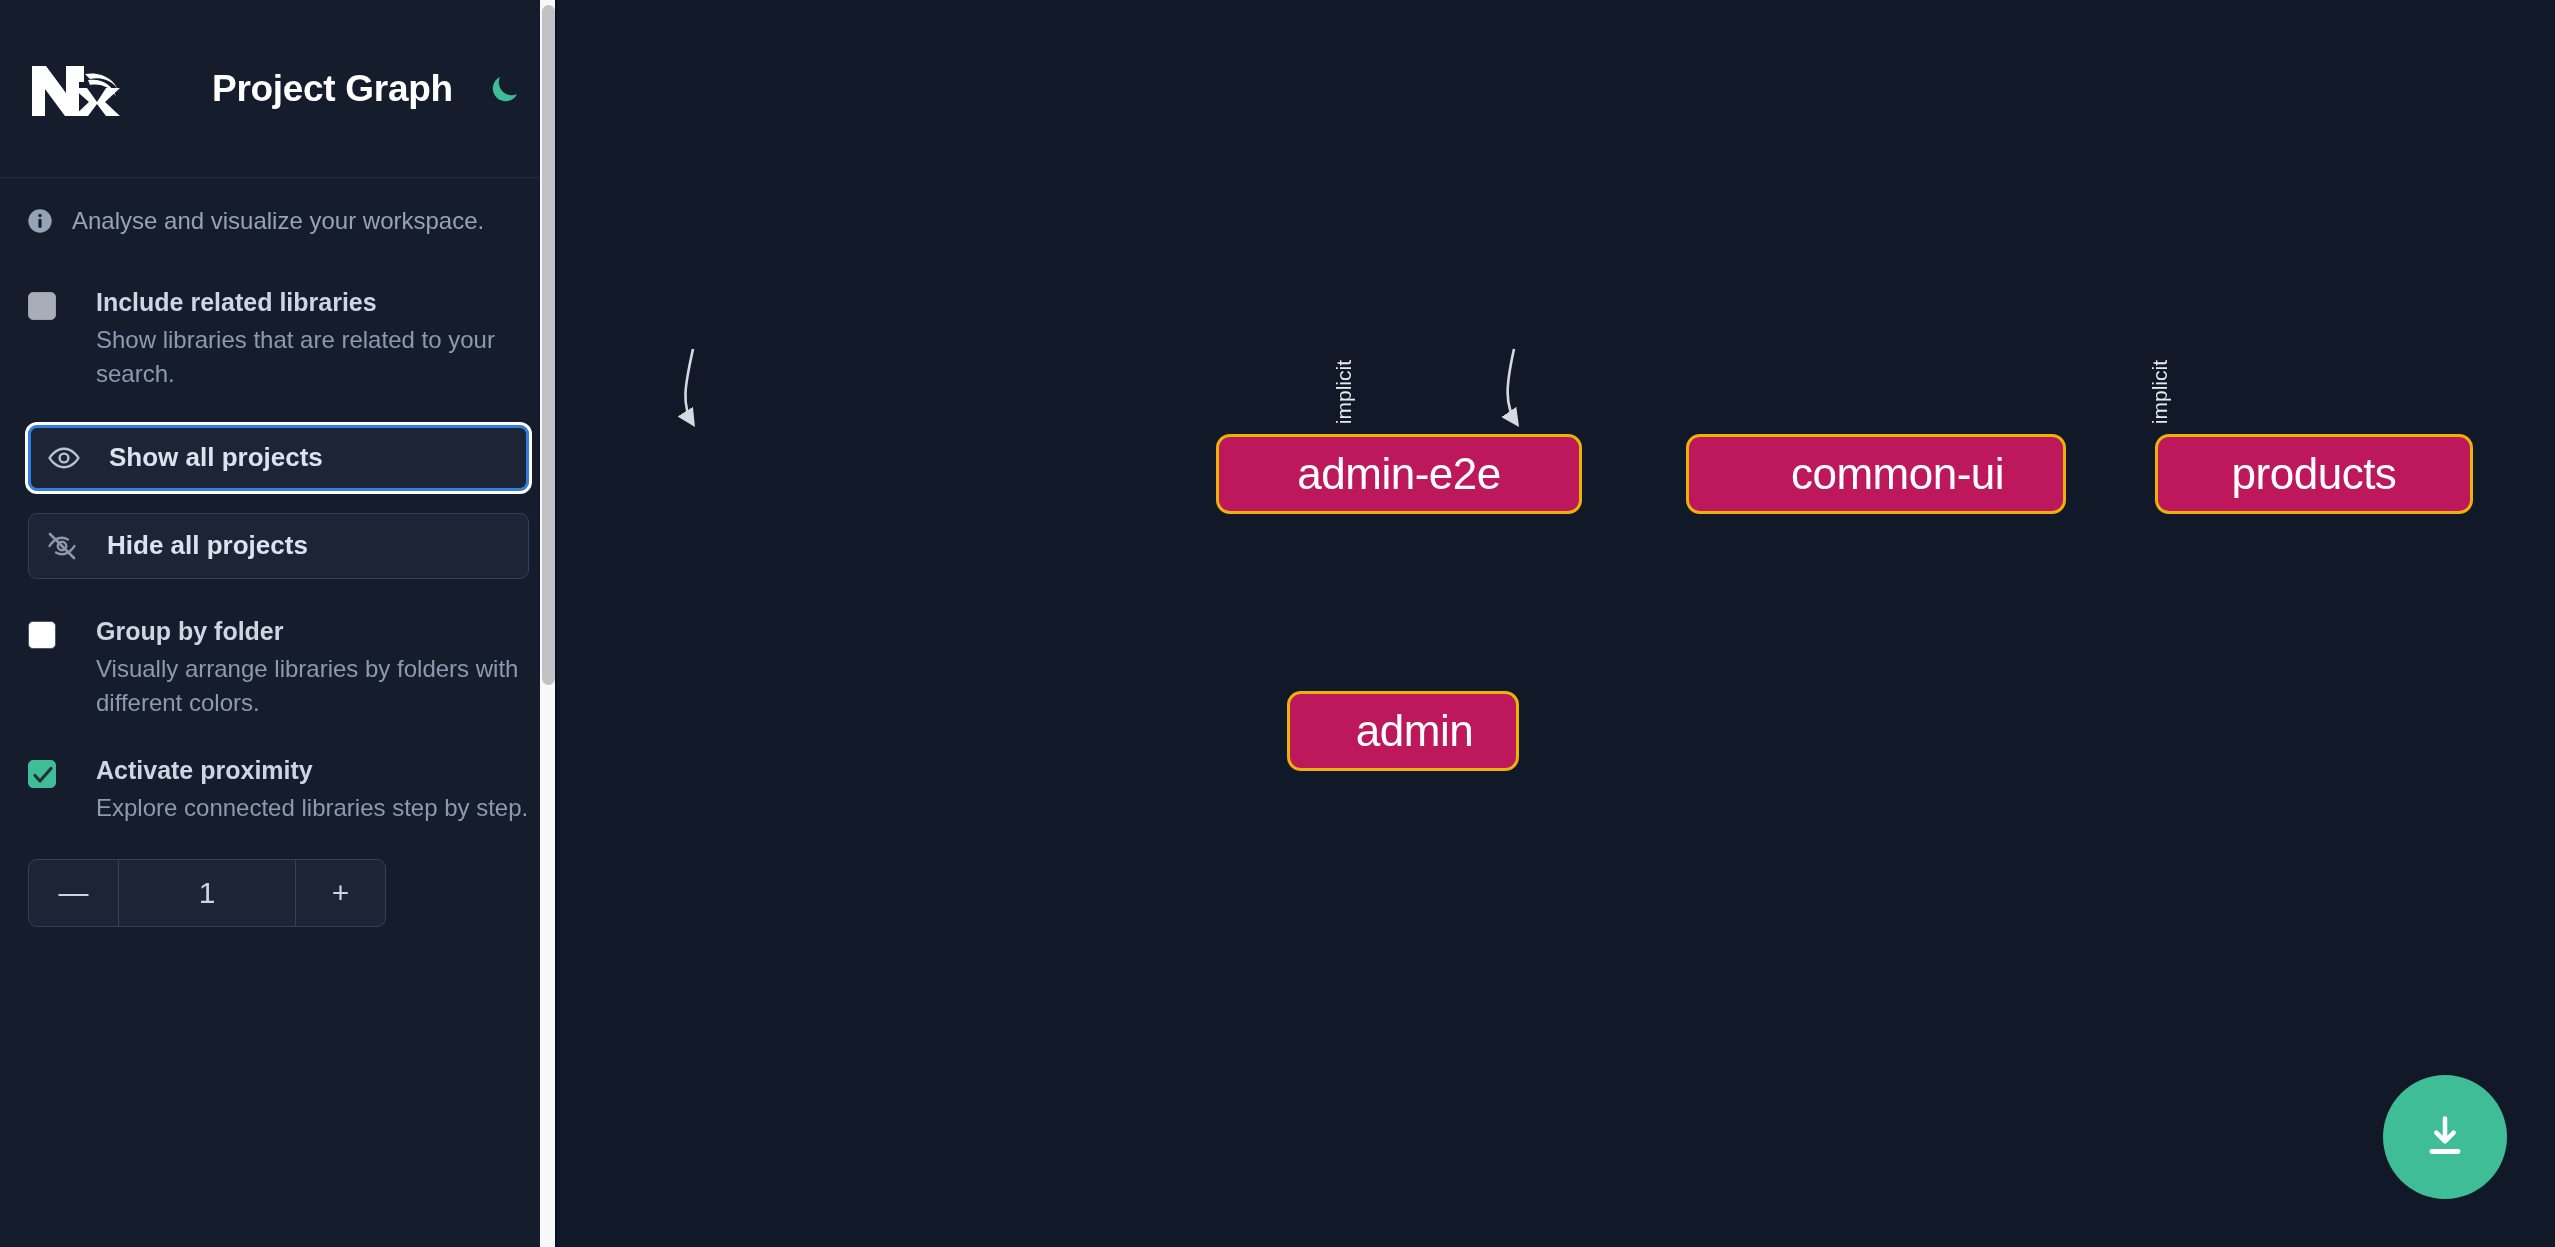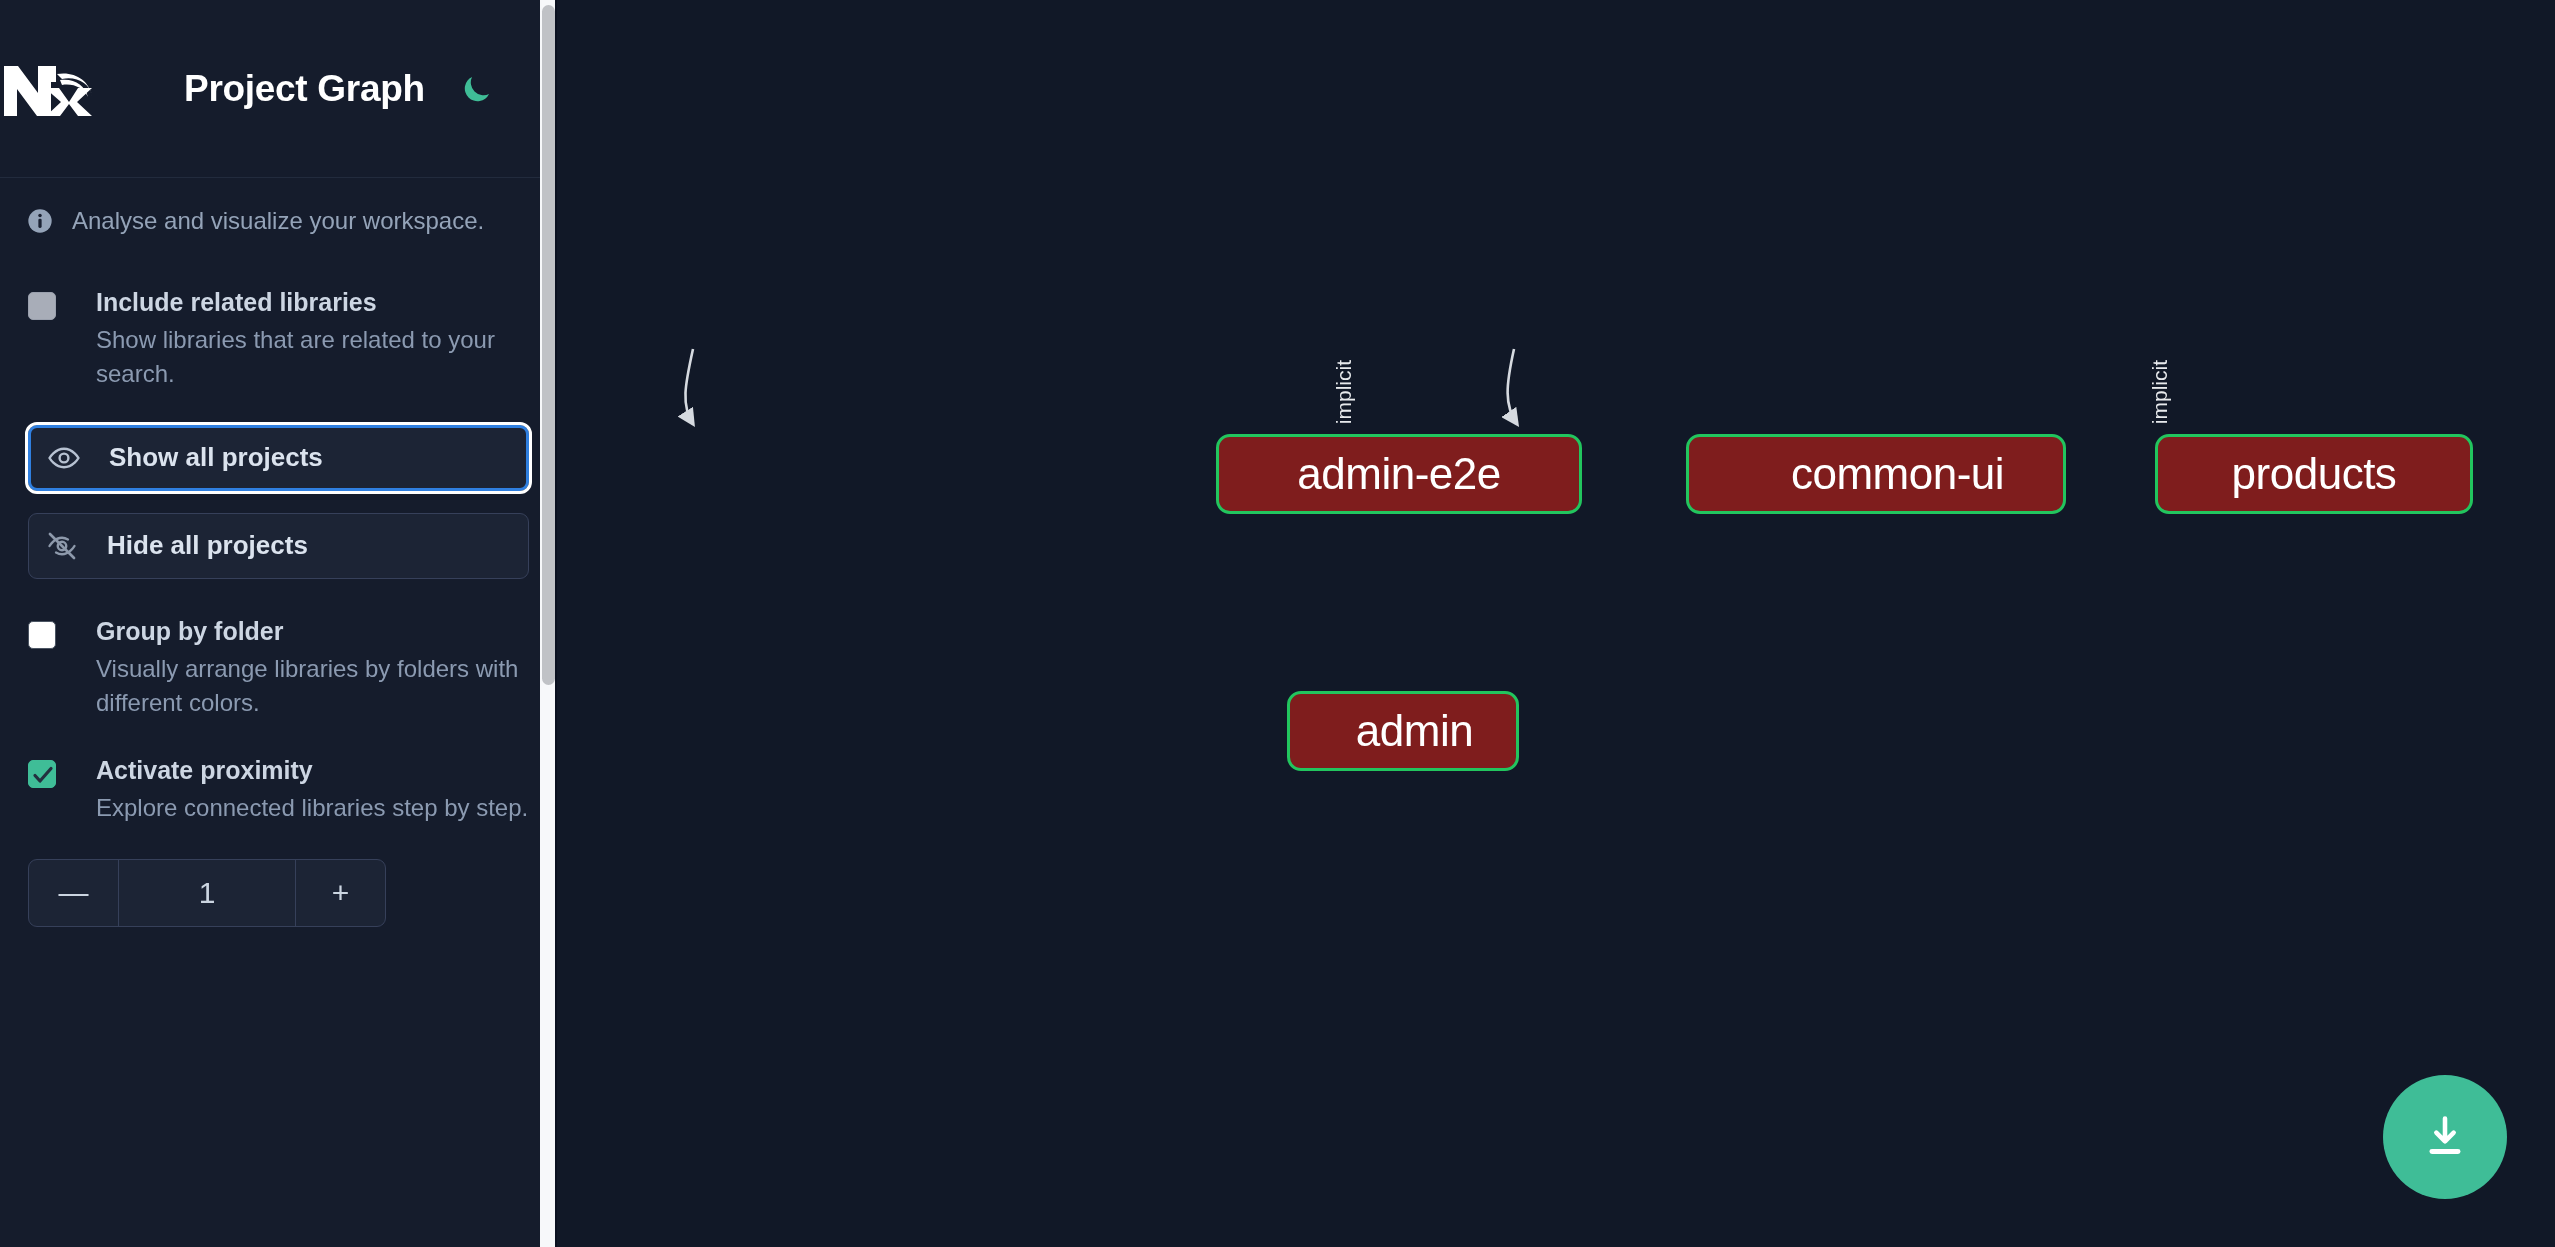--- a/index.html
+++ b/index.html
@@ -15,20 +15,21 @@
   .sidebar {
     position: relative;
     width: 557px; height: 1247px;
     background: #151c2c;
     flex: 0 0 557px;
     overflow: hidden;
   }
   .sb-header {
     height: 178px;
     display: flex; align-items: center;
+    padding-left: 28px;
     border-bottom: 1px solid #222b3d;
   }
   .nx-logo { width: 96px; height: 62px; flex: 0 0 96px; }
   .app-title {
     font-size: 37px; font-weight: 700; color: #ffffff;
     margin-left: 88px; letter-spacing: -0.3px; white-space: nowrap;
   }
   .moon-btn {
     margin-left: 30px; width: 44px; height: 44px;
     display: flex; align-items: center; justify-content: center;
@@ -136,22 +137,22 @@
   .sb-edge {
     position: absolute; top: 0; right: 0; width: 2px; height: 1247px;
     background: #0b1120;
   }
 
   
   .canvas { position: relative; flex: 1; height: 1247px; background: #111827; }
   .node {
     position: absolute;
     display: flex; align-items: center; justify-content: center;
-    background: #7f1d1d;
-    border: 3px solid #22c55e;
+    background: #be185d;
+    border: 3px solid #eab308;
     border-radius: 14px;
     color: #ffffff;
     font-size: 44px;
     letter-spacing: -0.5px;
     white-space: nowrap;
     cursor: pointer;
   }
   .edge-svg { position: absolute; left: 0; top: 0; width: 100%; height: 100%;
               pointer-events: none; }
   .edge-label {

